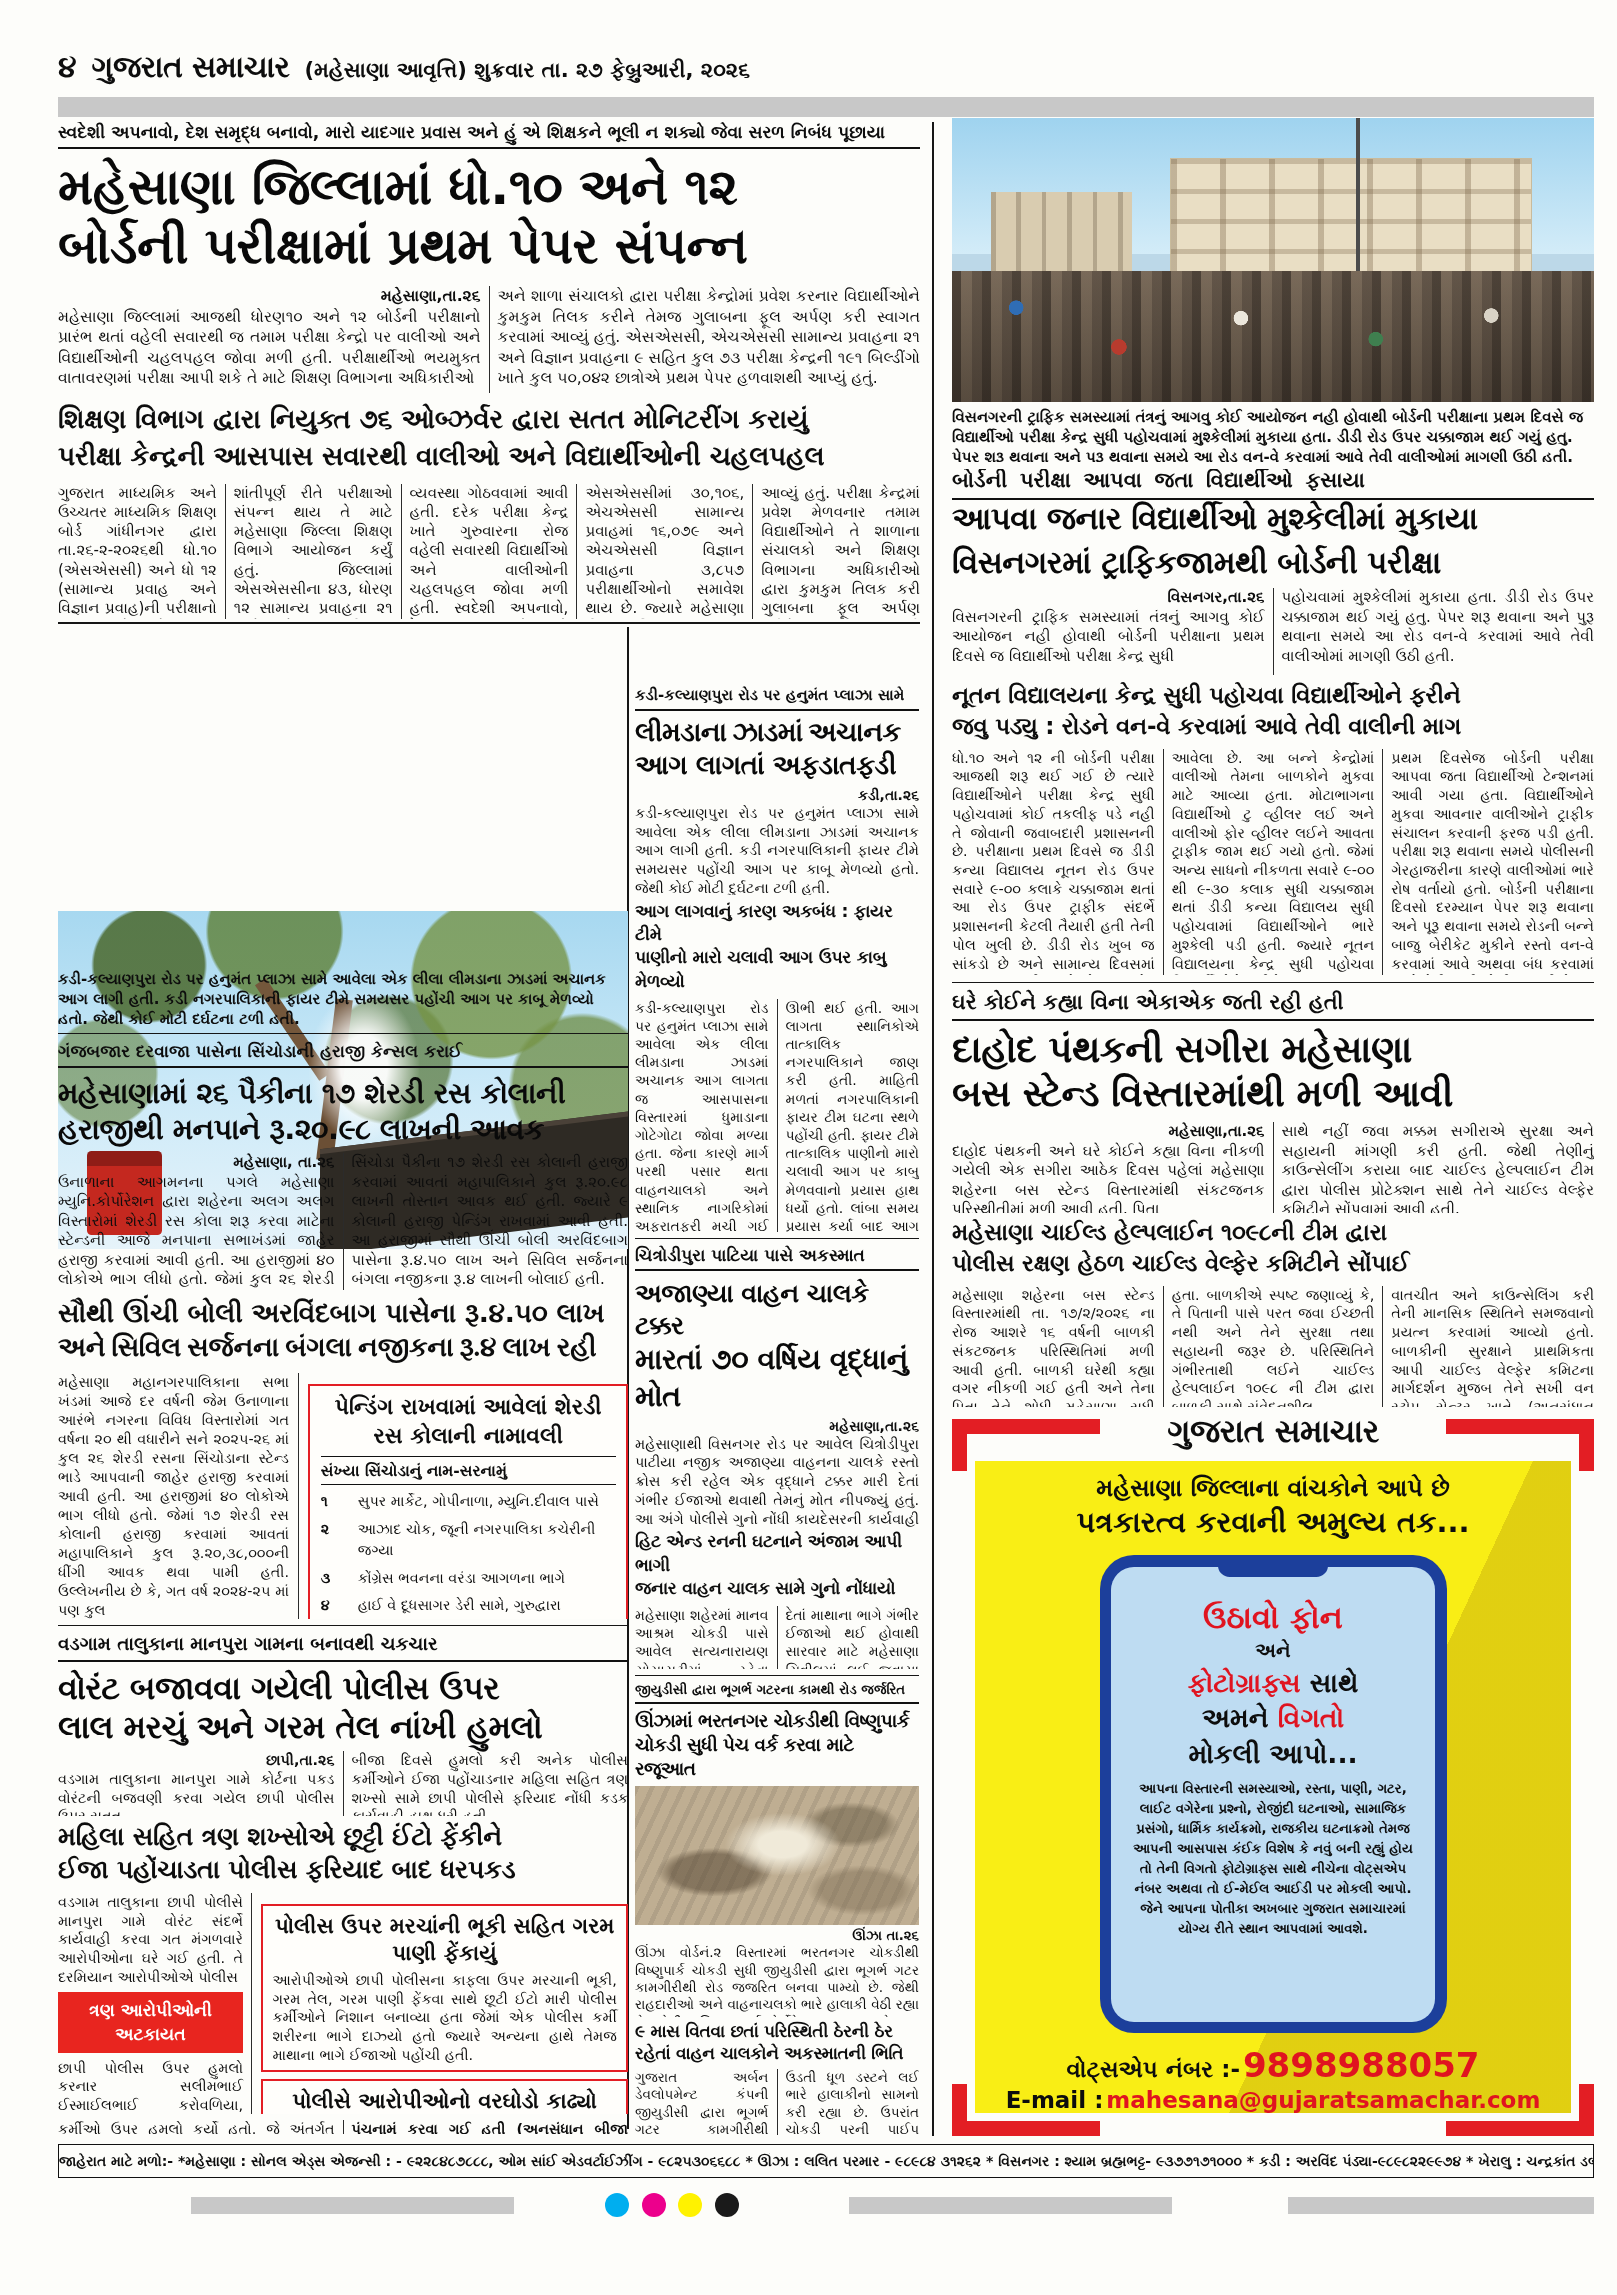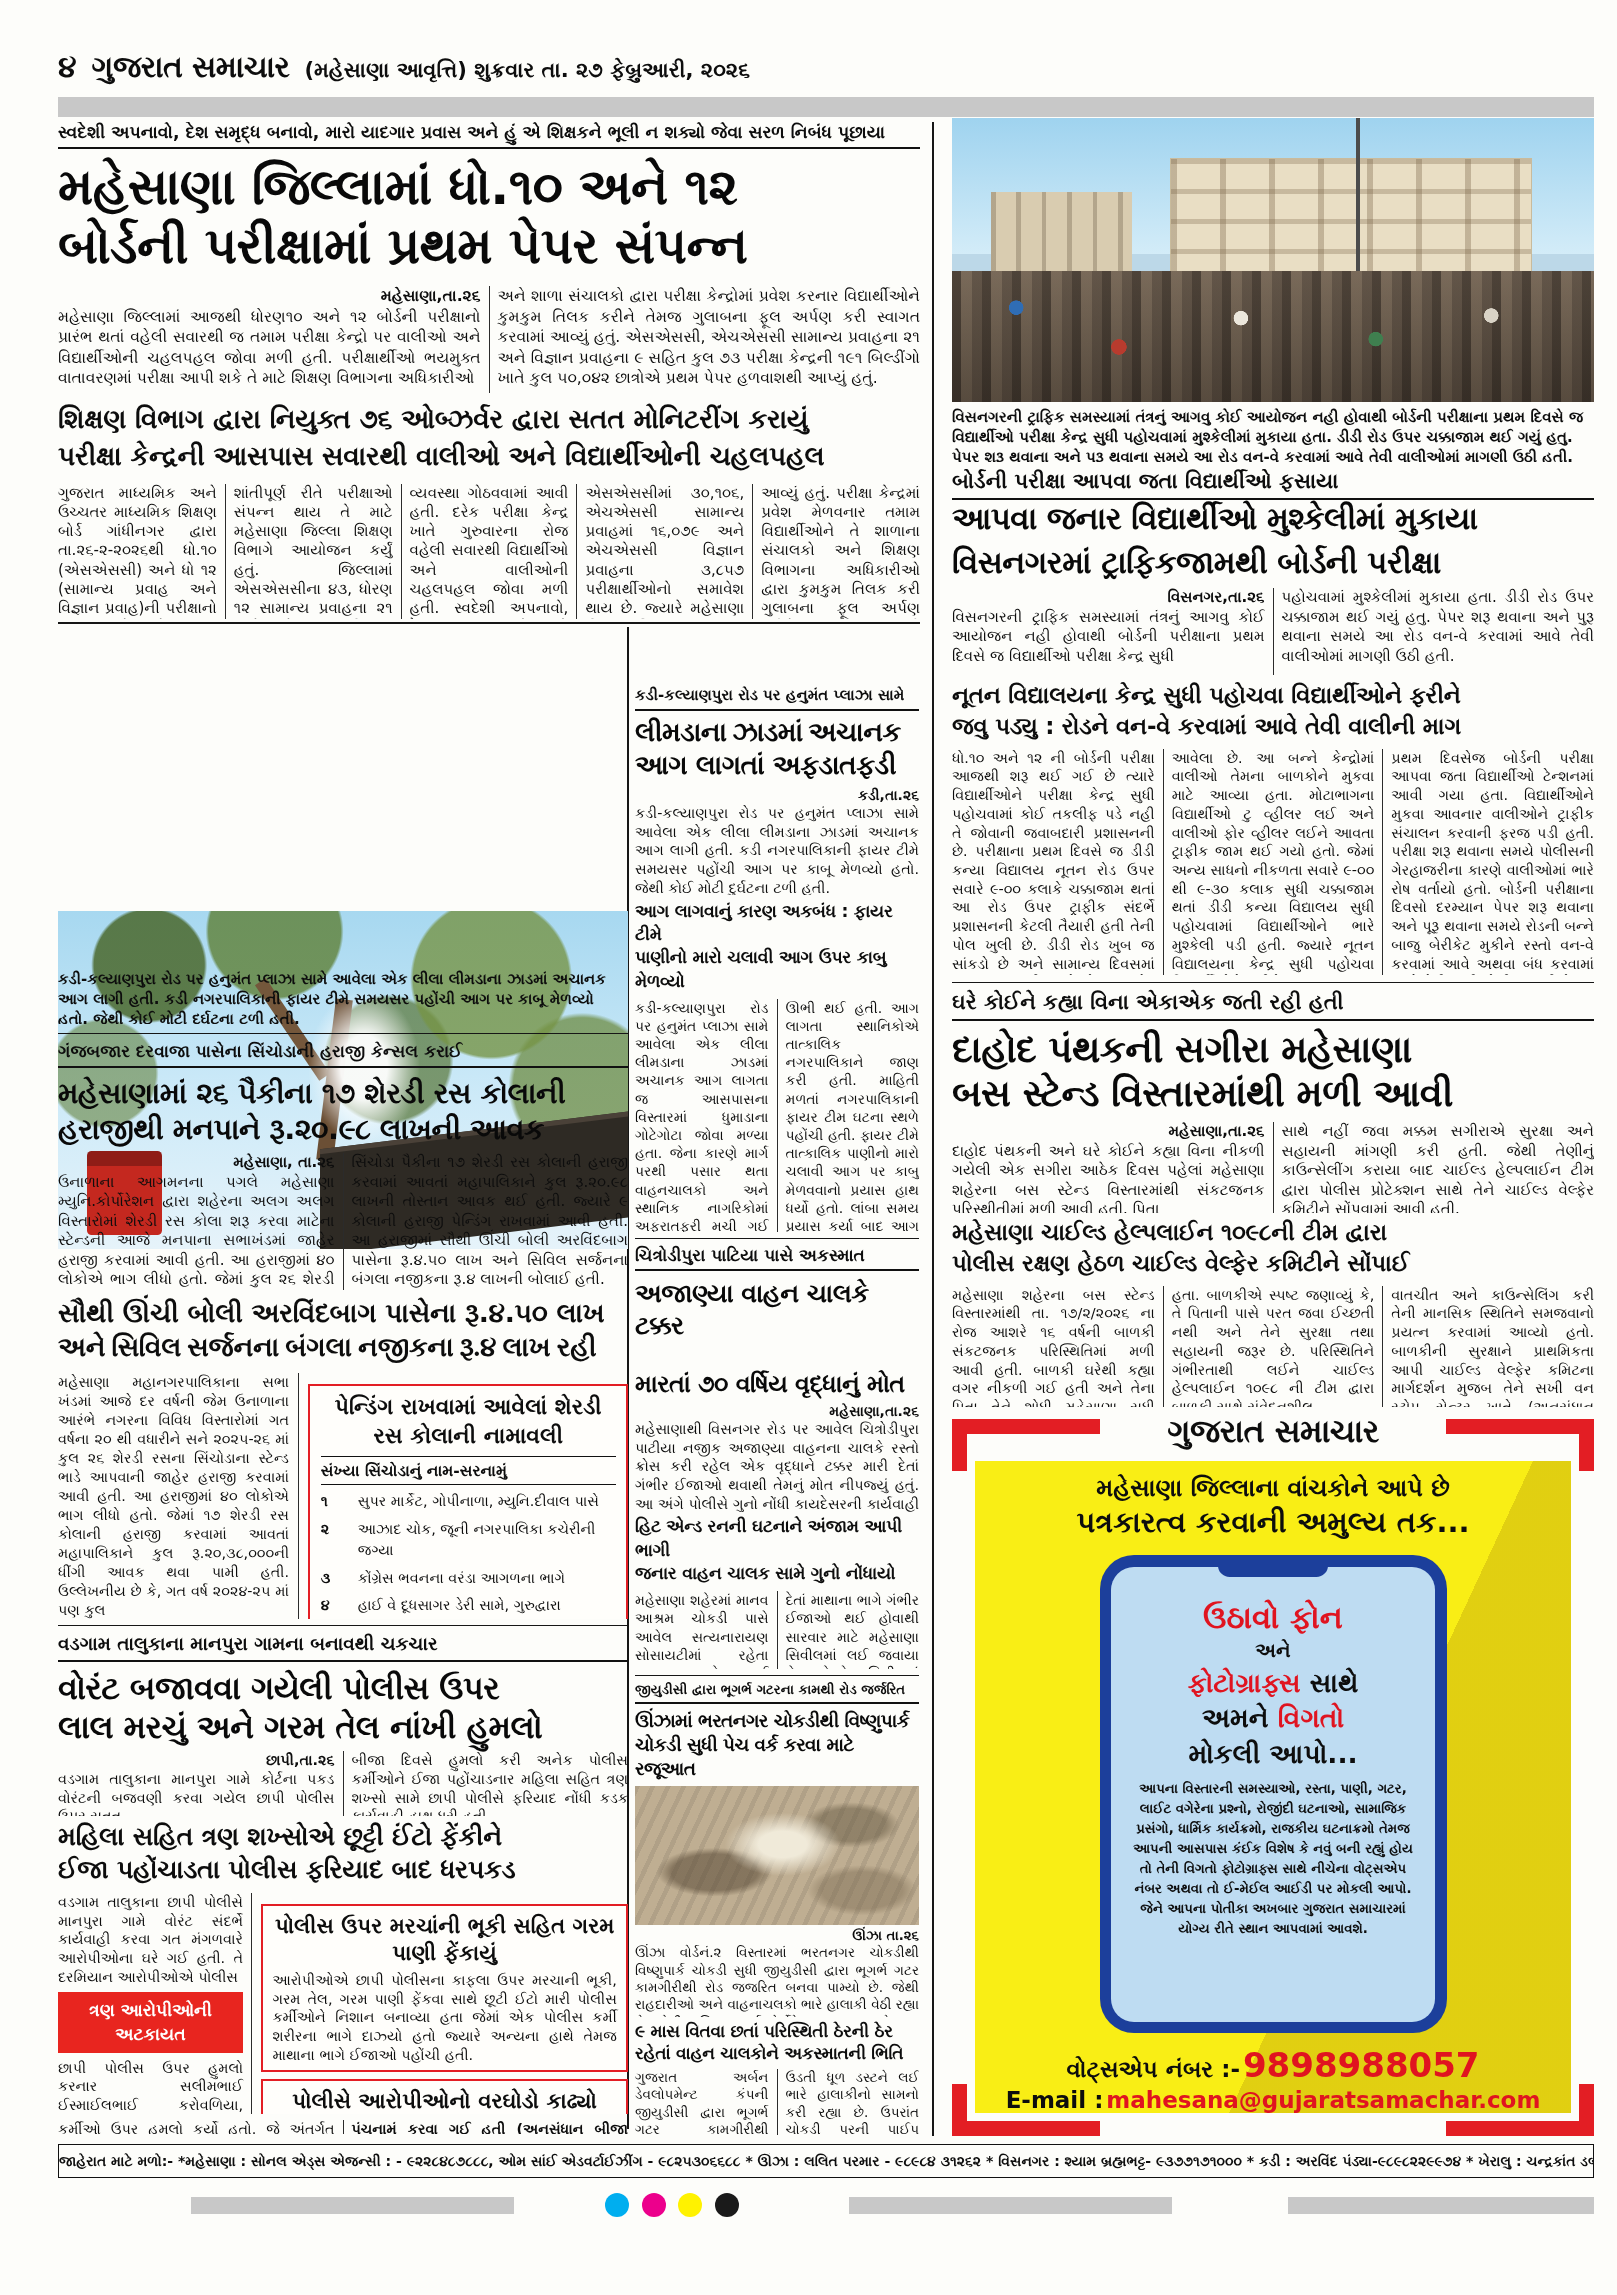--- a/index.html
+++ b/index.html
@@ -127,21 +127,21 @@
   <div class="abs photo" style="left:952px;top:118px;width:642px;height:284px;">
     <div class="crowd-sky"></div>
     <div class="crowd-bldg2"></div>
     <div class="crowd-bldg"></div>
     <div class="crowd-pole"></div>
     <div class="crowd-people"></div>
   </div>
   <div class="abs caption clip" style="left:952px;top:408px;width:642px;height:54px;font-size:15px;">વિસનગરની ટ્રાફિક સમસ્યામાં તંત્રનું આગવુ કોઈ આયોજન નહી હોવાથી બોર્ડની પરીક્ષાના પ્રથમ દિવસે જ વિદ્યાર્થીઓ પરીક્ષા કેન્દ્ર સુધી પહોચવામાં મુશ્કેલીમાં મુકાયા હતા. ડીડી રોડ ઉપર ચક્કાજામ થઈ ગયું હતુ. પેપર શરૂ થવાના અને પૂરૂ થવાના સમયે આ રોડ વન-વે કરવામાં આવે તેવી વાલીઓમાં માગણી ઉઠી હતી.</div>
 
   <div class="abs clip" style="left:952px;top:469px;width:642px;height:506px;">
-    <span class="kick" style="font-size:21px;">બોર્ડની પરીક્ષા આપવા જતા વિદ્યાર્થીઓ ફસાયા</span>
+    <span class="kick" style="font-size:21px;font-family:Liberation Mono, monospace;">બોર્ડની પરીક્ષા આપવા જતા વિદ્યાર્થીઓ ફસાયા</span>
     <div class="hl" style="font-size:31px;line-height:1.22;">આપવા જનાર વિદ્યાર્થીઓ મુશ્કેલીમાં મુકાયા</div>
     <div class="hl" style="font-size:31px;line-height:1.22;margin-top:7px;">વિસનગરમાં ટ્રાફિકજામથી બોર્ડની પરીક્ષા</div>
     <div class="cols" style="margin-top:5.8px;font-size:15px;line-height:1.3;height:87px;overflow:hidden;">
       <div class="c">
         <span class="dl">વિસનગર,તા.૨૬</span>
         <span class="just" style="display:block;">વિસનગરની ટ્રાફિક સમસ્યામાં તંત્રનું આગવુ કોઈ આયોજન નહી હોવાથી બોર્ડની પરીક્ષાના પ્રથમ દિવસે જ વિદ્યાર્થીઓ પરીક્ષા કેન્દ્ર સુધી</span>
       </div>
       <div class="c just">પહોચવામાં મુશ્કેલીમાં મુકાયા હતા. ડીડી રોડ ઉપર ચક્કાજામ થઈ ગયું હતુ. પેપર શરૂ થવાના અને પુરૂ થવાના સમયે આ રોડ વન-વે કરવામાં આવે તેવી વાલીઓમાં માગણી ઉઠી હતી.</div>
     </div>
     <div class="sub" style="font-size:23px;line-height:1.35;margin-top:4.6px;">નૂતન વિદ્યાલયના કેન્દ્ર સુધી પહોચવા વિદ્યાર્થીઓને ફરીને</div>
@@ -309,21 +309,21 @@
     <div class="sub" style="font-size:17.3px;line-height:1.35;">પાણીનો મારો ચલાવી આગ ઉપર કાબુ મેળવ્યો</div>
     <div class="cols" style="margin-top:5.8px;font-size:14px;line-height:1.3;height:271px;overflow:hidden;">
       <div class="c just">કડી-કલ્યાણપુરા રોડ પર હનુમંત પ્લાઝા સામે આવેલા એક લીલા લીમડાના ઝાડમાં અચાનક આગ લાગતા જ આસપાસના વિસ્તારમાં ધુમાડાના ગોટેગોટા જોવા મળ્યા હતા. જેના કારણે માર્ગ પરથી પસાર થતા વાહનચાલકો અને સ્થાનિક નાગરિકોમાં અફરાતફરી મચી ગઈ હતી. આગ લાગવાનું ચોક્કસ કારણ હજુ સુધી અકબંધ છે. લીલાછમ લીમડાના વૃક્ષમાં લાગેલી આગ ઝડપથી ફેલાઈ રહી હતી. જેના કારણે નજીકના રહેતા રહીશો ને જોખમ થવાની શક્યતા</div>
       <div class="c just">ઊભી થઈ હતી. આગ લાગતા સ્થાનિકોએ તાત્કાલિક નગરપાલિકાને જાણ કરી હતી. માહિતી મળતાં નગરપાલિકાની ફાયર ટીમ ઘટના સ્થળે પહોંચી હતી. ફાયર ટીમે તાત્કાલિક પાણીનો મારો ચલાવી આગ પર કાબુ મેળવવાનો પ્રયાસ હાથ ધર્યો હતો. લાંબા સમય પ્રયાસ કર્યા બાદ આગ સંપૂર્ણ બુઝાવી દેવામાં આવી હતી. સમયસર કાર્યવાહી થતાં મોટી જાનહાનિ કે નુક્સાનની ઘટના બનતા અટકી હતી.</div>
     </div>
   </div>
 
   <div class="abs clip" style="left:635px;top:1238px;width:284px;height:431px;border-top:1.7px solid #161616;padding-top:5.8px;box-sizing:border-box;">
     <span class="kick" style="font-size:17px;">ચિત્રોડીપુરા પાટિયા પાસે અકસ્માત</span>
     <div class="hl" style="font-size:25.4px;line-height:1.26;margin-top:5.8px;">અજાણ્યા વાહન ચાલકે ટક્કર</div>
-    <div class="hl" style="font-size:24px;line-height:1.26;margin-top:28px;">મારતાં ૭૦ વર્ષિય વૃદ્ધાનું મોત</div>
+    <div class="hl" style="font-size:29px;line-height:1.26;">મારતાં ૭૦ વર્ષિય વૃદ્ધાનું મોત</div>
     <span class="dl" style="font-size:14px;margin-top:3.5px;">મહેસાણા,તા.૨૬</span>
     <div class="just" style="font-size:14.4px;line-height:1.3;height:92px;overflow:hidden;">મહેસાણાથી વિસનગર રોડ પર આવેલ ચિત્રોડીપુરા પાટીયા નજીક અજાણ્યા વાહનના ચાલકે રસ્તો ક્રોસ કરી રહેલ એક વૃદ્ધાને ટક્કર મારી દેતાં ગંભીર ઈજાઓ થવાથી તેમનું મોત નીપજ્યું હતું. આ અંગે પોલીસે ગુનો નોંધી કાયદેસરની કાર્યવાહી હાથ ધરી છે.</div>
     <div class="sub" style="font-size:17.3px;line-height:1.35;margin-top:3.5px;">હિટ એન્ડ રનની ઘટનાને અંજામ આપી ભાગી</div>
     <div class="sub" style="font-size:17.3px;line-height:1.35;">જનાર વાહન ચાલક સામે ગુનો નોંધાયો</div>
     <div class="cols" style="margin-top:5.8px;font-size:14px;line-height:1.3;height:162px;overflow:hidden;">
       <div class="c just">મહેસાણા શહેરમાં માનવ આશ્રમ ચોકડી પાસે આવેલ સત્યનારાયણ સોસાયટીમાં રહેતા પશુપાલક જોરાજભાઈ સગરામભાઈ રબારીને સબંધીએ ફોન કરીને જાણ કરેલ કે, તેમની માતા કંકુબેન (૭૦ વર્ષ)ને ચિત્રોડીપુરા પાટીયા પાસે વિસનગર રોડ ક્રોસ કરતા હતા. તે વખતે પુરપાટ દોડી રહેલ અજાણ્યા વાહનના ચાલકે તેમને ટક્કર મારી</div>
       <div class="c just">દેતાં માથાના ભાગે ગંભીર ઈજાઓ થઈ હોવાથી સારવાર માટે મહેસાણા સિવીલમાં લઈ જવાયા છે. તેઓ સિવીલમાં પહોંચતા ફરજ પરના તબીબે મરણ ગયેલ જાહેર કર્યા હતા. નોંધાવેલ ફરીયાદના આધારે હિટ એન્ડ રનની ઘટનાને અંજામ આપીને નાસી ગયેલ અજાણ્યા વાહન ચાલક સામે ગુનો દાખલ કરાયો હતો.</div>
     </div>
   </div>
 

